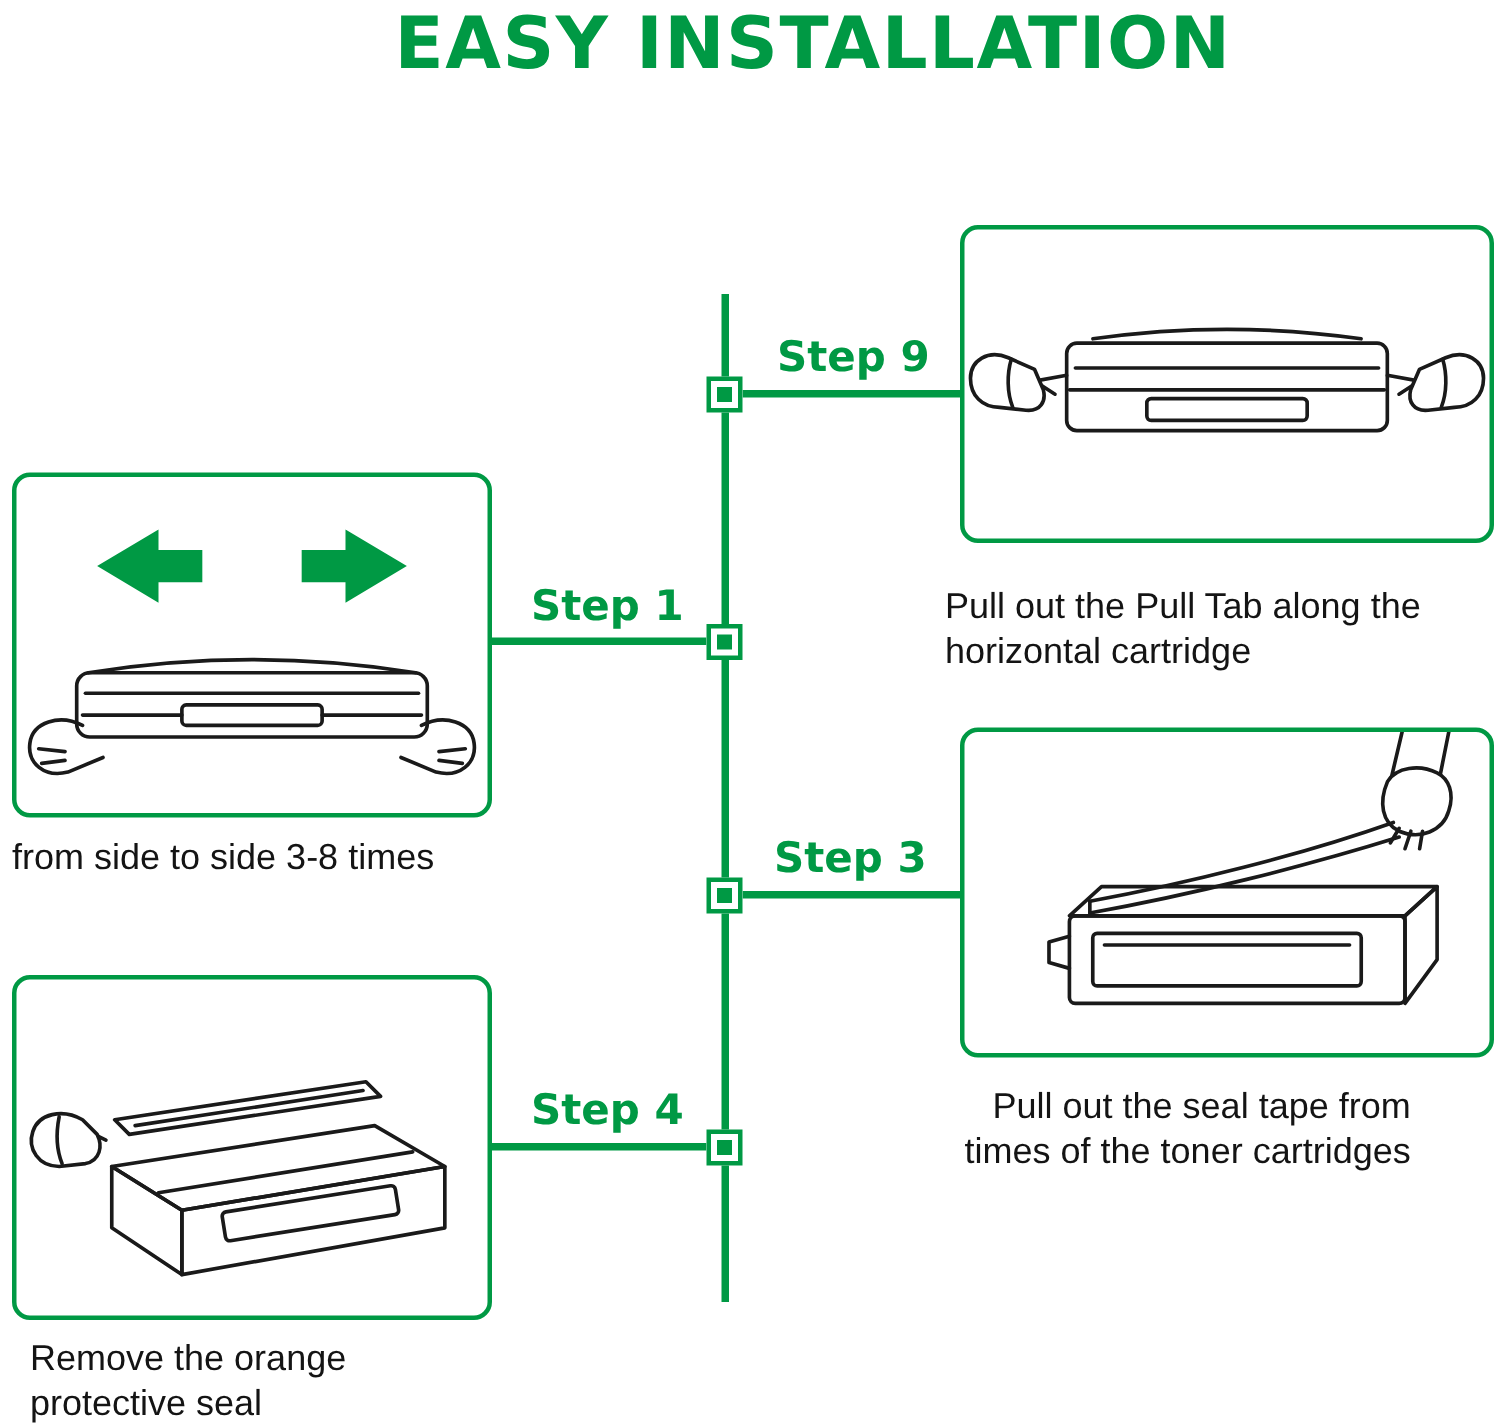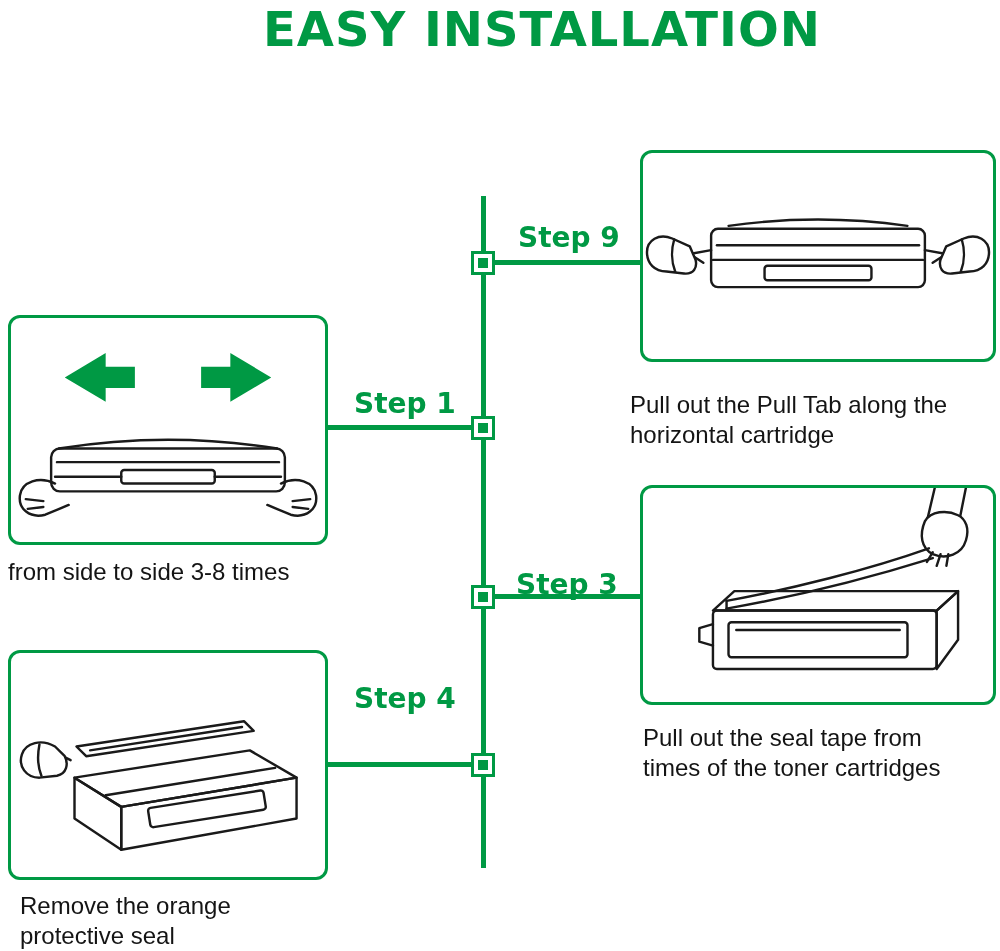--- a/index.html
+++ b/index.html
@@ -62,22 +62,22 @@
   <div class="hline" style="left:495px; top:594px; width:145px;"></div>
   <div class="hline" style="left:328px; top:762px; width:143px;"></div>
 
   <div class="node" style="left:471px; top:251px;"></div>
   <div class="node" style="left:471px; top:416px;"></div>
   <div class="node" style="left:471px; top:585px;"></div>
   <div class="node" style="left:471px; top:753px;"></div>
 
   <div class="step-label" style="left:518px; top:221px;">Step 9</div>
   <div class="step-label" style="left:354px; top:387px;">Step 1</div>
-  <div class="step-label" style="left:516px; top:568px;text-decoration:underline;">Step 3</div>
-  <div class="step-label" style="left:354px; top:682px;">Step 4</div>
+  <div class="step-label" style="left:516px; top:555px;">Step 3</div>
+  <div class="step-label" style="left:354px; top:723px;">Step 4</div>
 
   <div class="frame" style="left:640px; top:150px; width:356px; height:212px;">
     <svg viewBox="0 0 356 212" aria-hidden="true">
       <path class="art" d="M86 75 q92 -13 184 0"></path>
       <rect class="art" x="68" y="78" width="220" height="60" rx="7"></rect>
       <line class="art" x1="74" y1="95" x2="282" y2="95"></line>
       <line class="art" x1="70" y1="110" x2="286" y2="110"></line>
       <rect class="art" x="123" y="116" width="110" height="15" rx="3"></rect>
       <path class="art" d="M68 100 l-22 4 14 9"></path>
       <path class="art-fill" d="M46 96 L28 88 C14 82 2 90 2 102 C2 114 10 122 22 122 L40 124 C50 125 54 118 52 110 Z"></path>
@@ -140,21 +140,21 @@
 
   <div class="caption" style="left:630px; top:390px;">
     <div>Pull out the Pull Tab along the</div>
     <div>horizontal cartridge</div>
   </div>
 
   <div class="caption" style="left:8px; top:557px;">
     <div>from side to side 3-8 times</div>
   </div>
 
-  <div class="caption" style="left:643px; top:723px;">
+  <div class="caption" style="left:643px; top:723px;text-align:right;">
     <div>Pull out the seal tape from</div>
     <div>times of the toner cartridges</div>
   </div>
 
   <div class="caption" style="left:20px; top:891px;">
     <div>Remove the orange</div>
     <div>protective seal</div>
   </div>
 
 </div>

